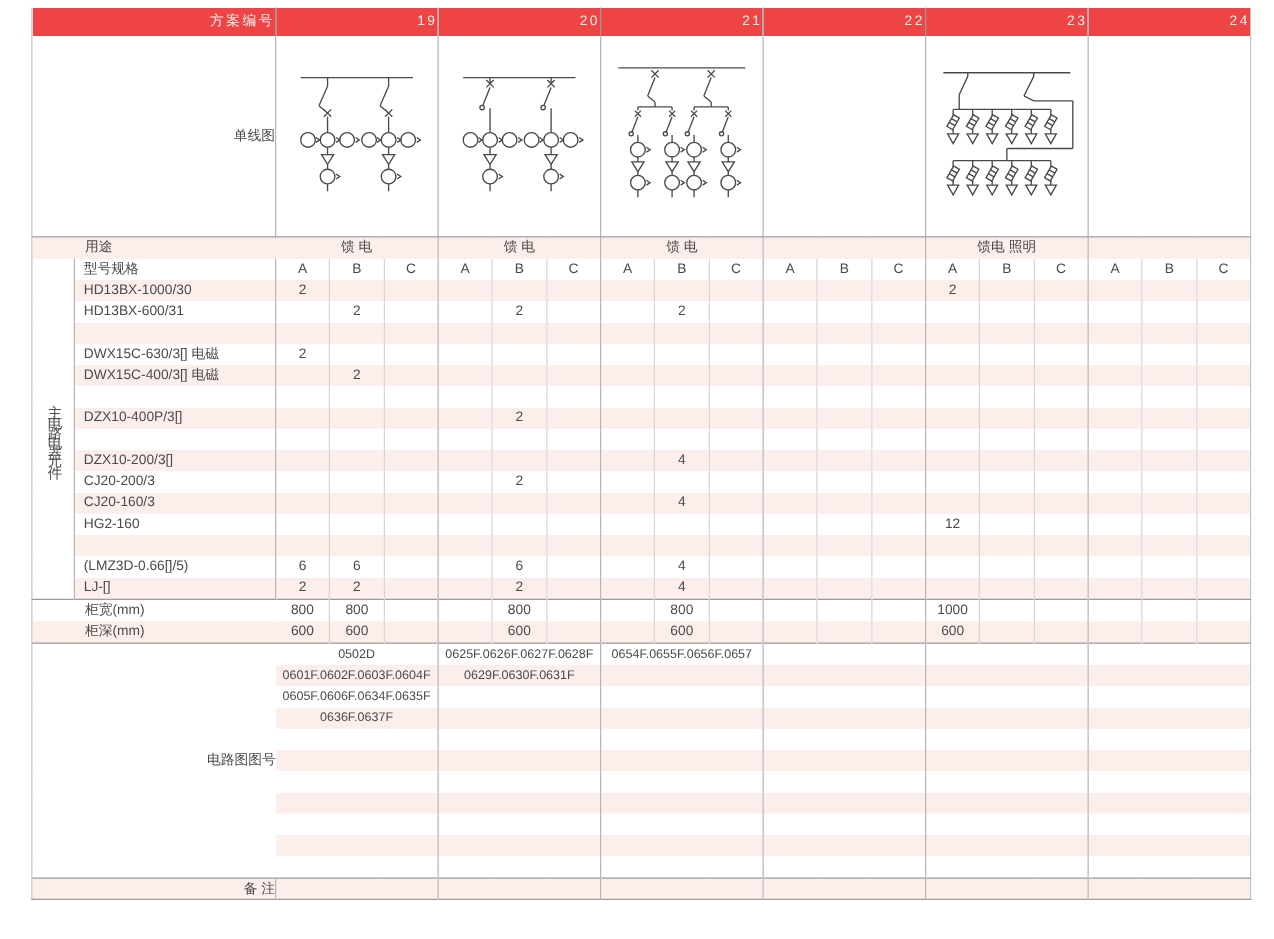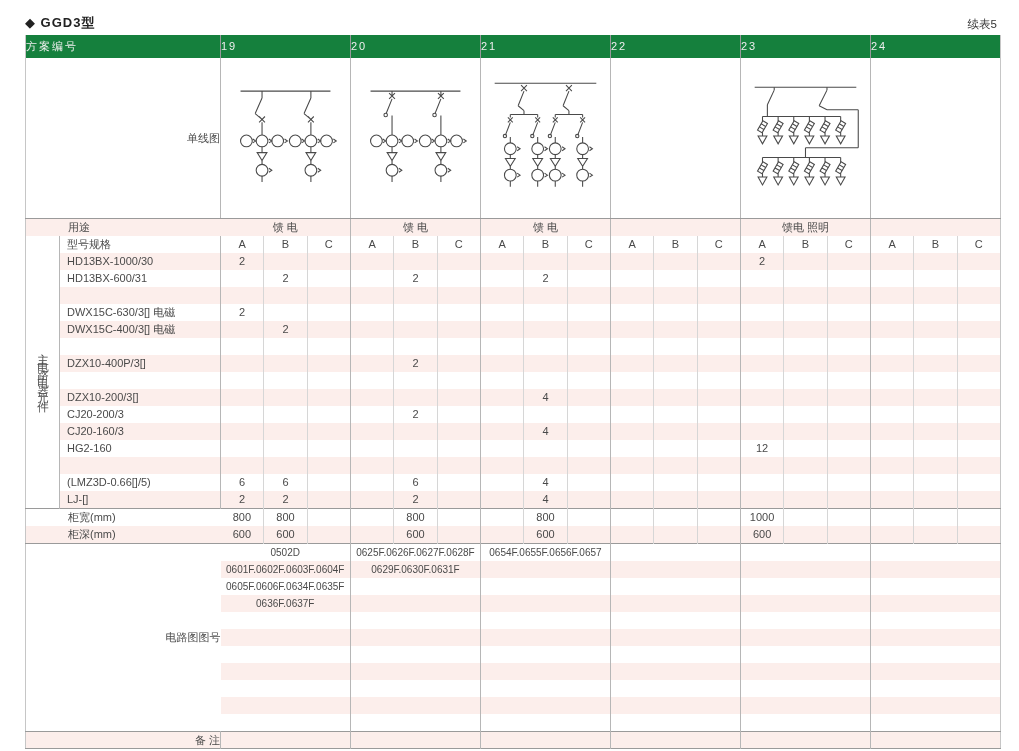--- a/index.html
+++ b/index.html
@@ -5,21 +5,21 @@
   html,body{margin:0;padding:0;background:#fff;}
   body{width:1019px;height:751px;font-family:"Liberation Sans","DejaVu Sans",sans-serif;color:#4a4a4a;overflow:hidden;}
   .wrap{padding:6px 22px 0 25px;}
   .titlebar{display:flex;justify-content:space-between;align-items:flex-end;height:26px;margin-bottom:3px;}
   .title{font-weight:bold;font-size:13px;color:#222;letter-spacing:1px;}
   .cont{font-size:11.5px;color:#333;}
   table.spec{border-collapse:collapse;table-layout:fixed;width:975px;
     border-left:1px solid #c6c6c6;border-right:1px solid #c6c6c6;border-bottom:1px solid #9a9a9a;}
   col.c-v{width:34px;} col.c-lab{width:161px;} col.c-n{width:43.33px;}
   td{padding:0;font-size:11px;height:17px;line-height:17px;overflow:hidden;white-space:nowrap;}
-  tr.hrow td{background:#15803d;color:#efefef;height:23px;line-height:23px;text-align:left;
+  tr.hrow td{background:#ef4444;color:#efefef;height:23px;line-height:23px;text-align:right;
     font-size:11px;letter-spacing:2px;border-right:1px solid #97989a;margin-top:12px;}
   tr.hrow td:last-child{border-right:none;}
   tr.diagrow td{height:160px;vertical-align:middle;text-align:right;border-right:1px solid #b6b6b6;border-bottom:1px solid #9a9a9a;}
   tr.diagrow td:last-child{border-right:none;}
   .pink{background:#fceeeb;}
   td.se{border-right:1px solid #b6b6b6;text-align:center;}
   td.ss{border-right:1px solid #d6d6d6;text-align:center;}
   td.lab{text-align:left;padding-left:7px;}
   td.indent{padding-left:42px;margin-left:40px;}
   td.lab-center{text-align:right;}
@@ -29,24 +29,20 @@
   tr.topline td{border-top:1px solid #9a9a9a;}
   tr.remark td{height:16px;line-height:16px;border-right:1px solid #b6b6b6;}
   tr.remark td:last-child{border-right:none;}
   svg.diag{display:block;margin:0 auto;}
   tr td:last-child.se{border-right:none;}
 </style>
 </head>
 <body>
 
 <div class="wrap">
-  <div class="titlebar">
-    <span class="title">◆ GGD3型</span>
-    <span class="cont">续表5</span>
-  </div>
 
   <table class="spec">
     <colgroup>
       <col class="c-v">
         <col class="c-lab">
       <col span="18" class="c-n">
     </colgroup>
 
     <tbody>
       <tr class="hrow">

